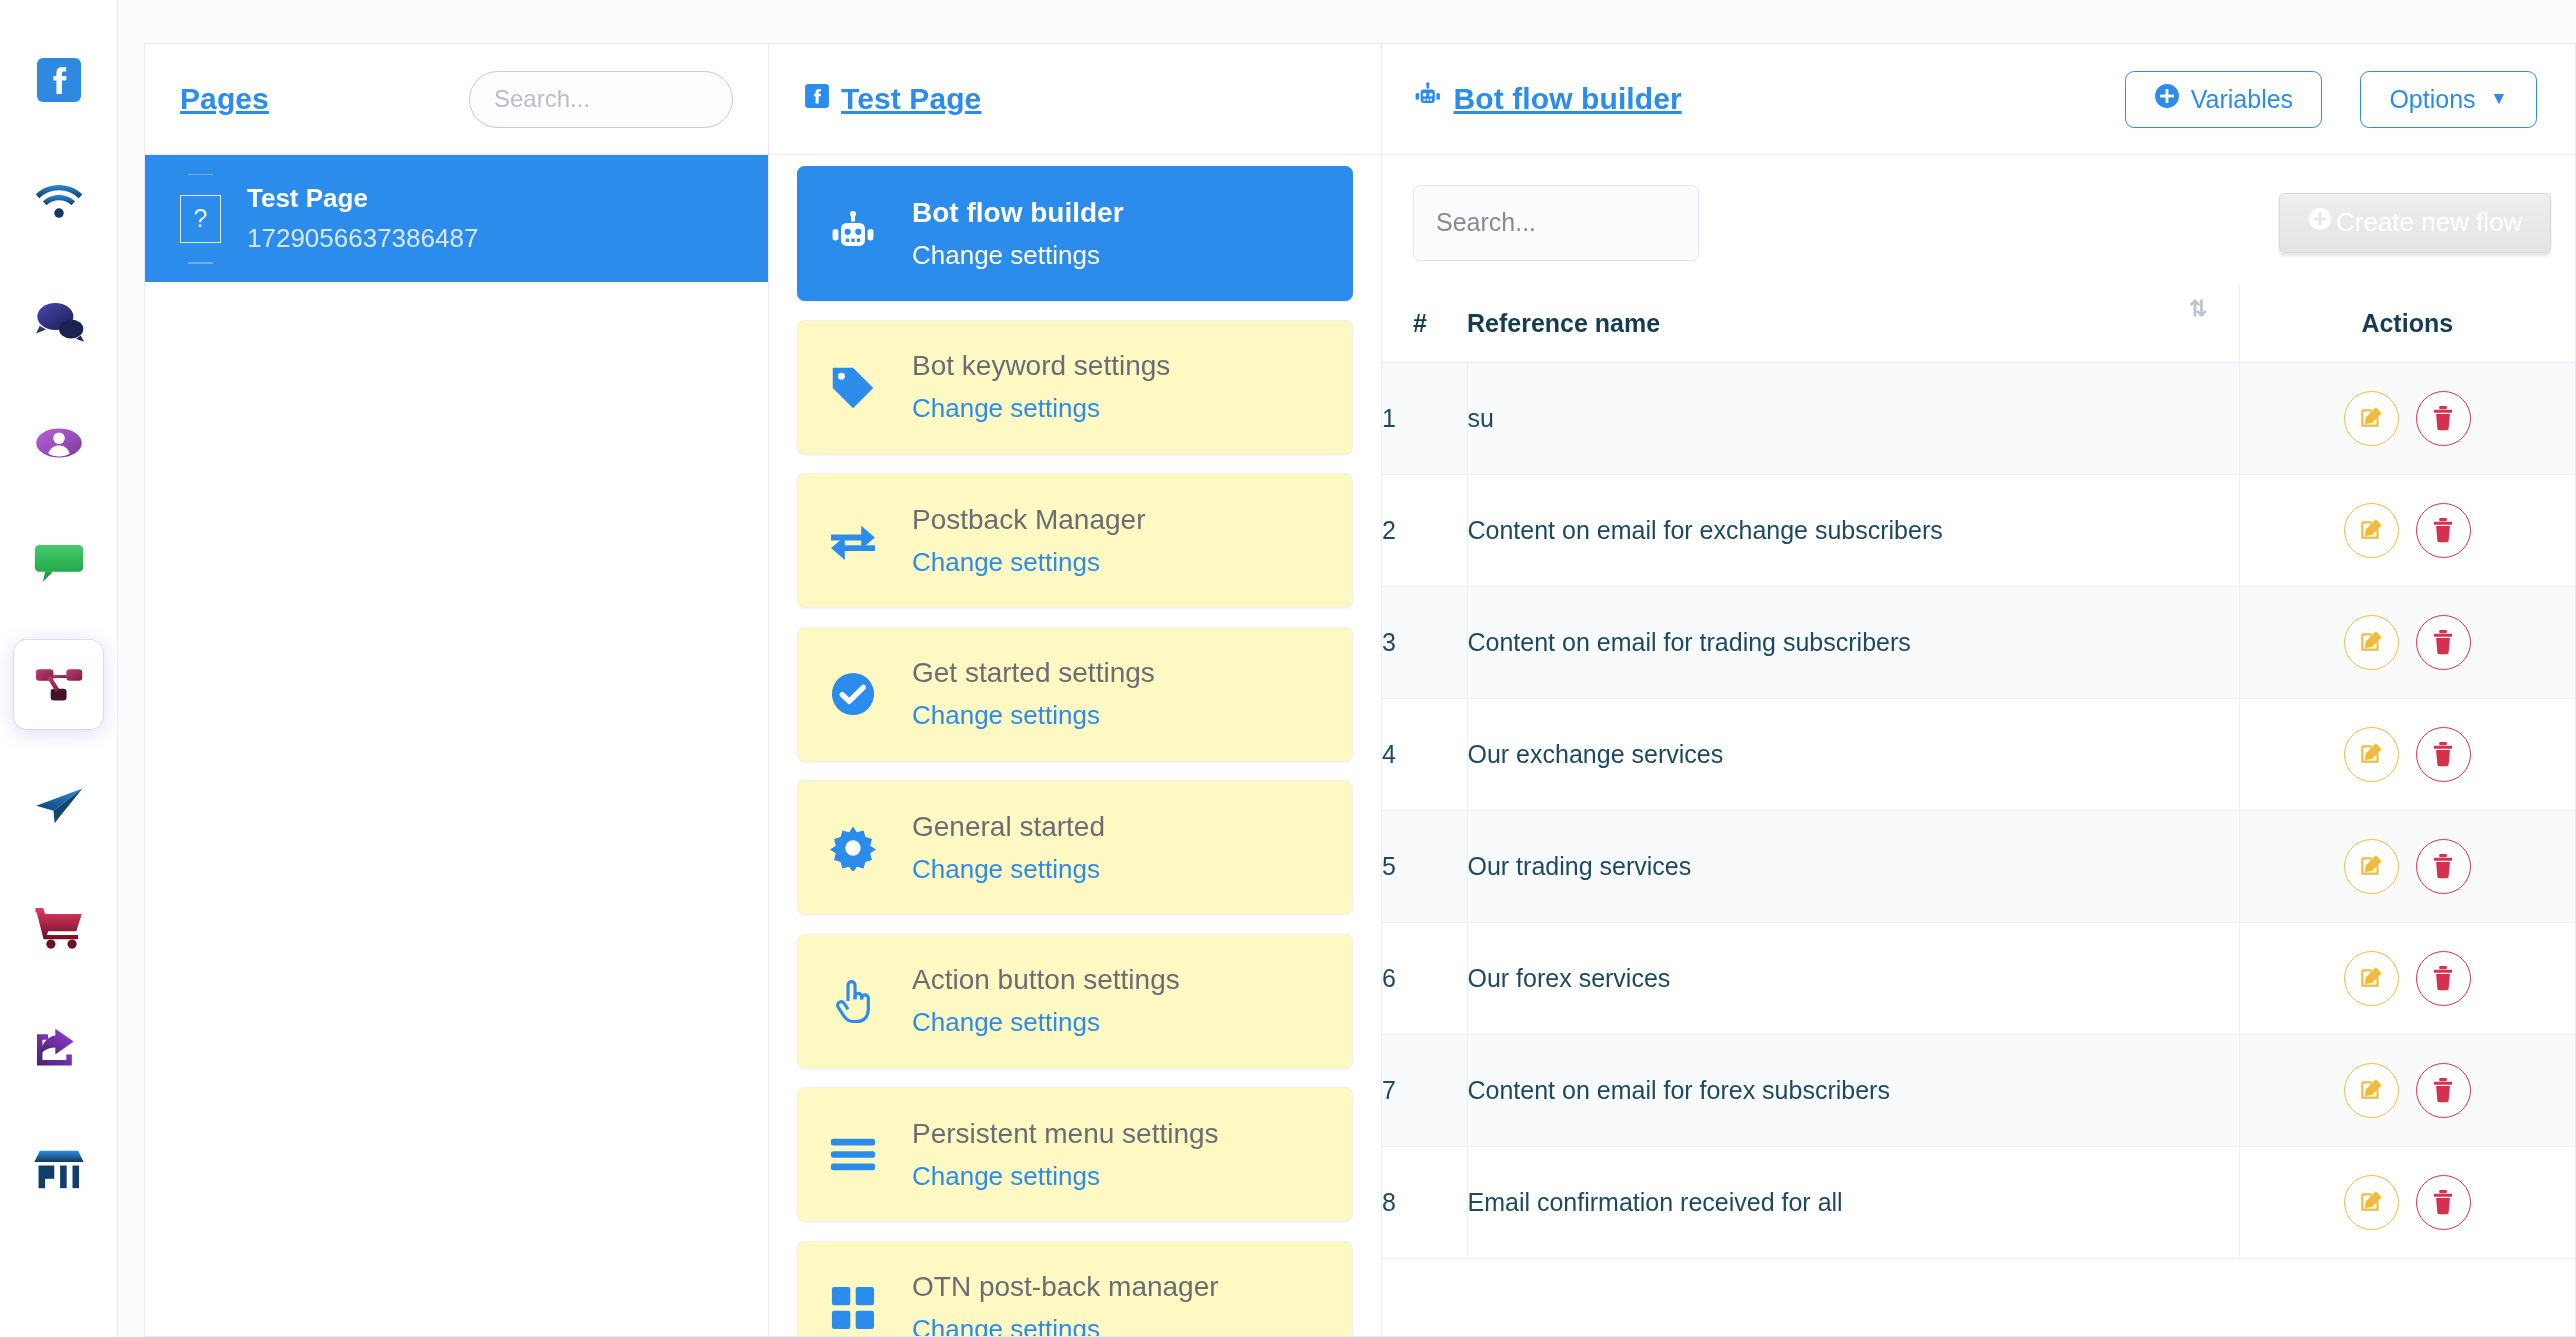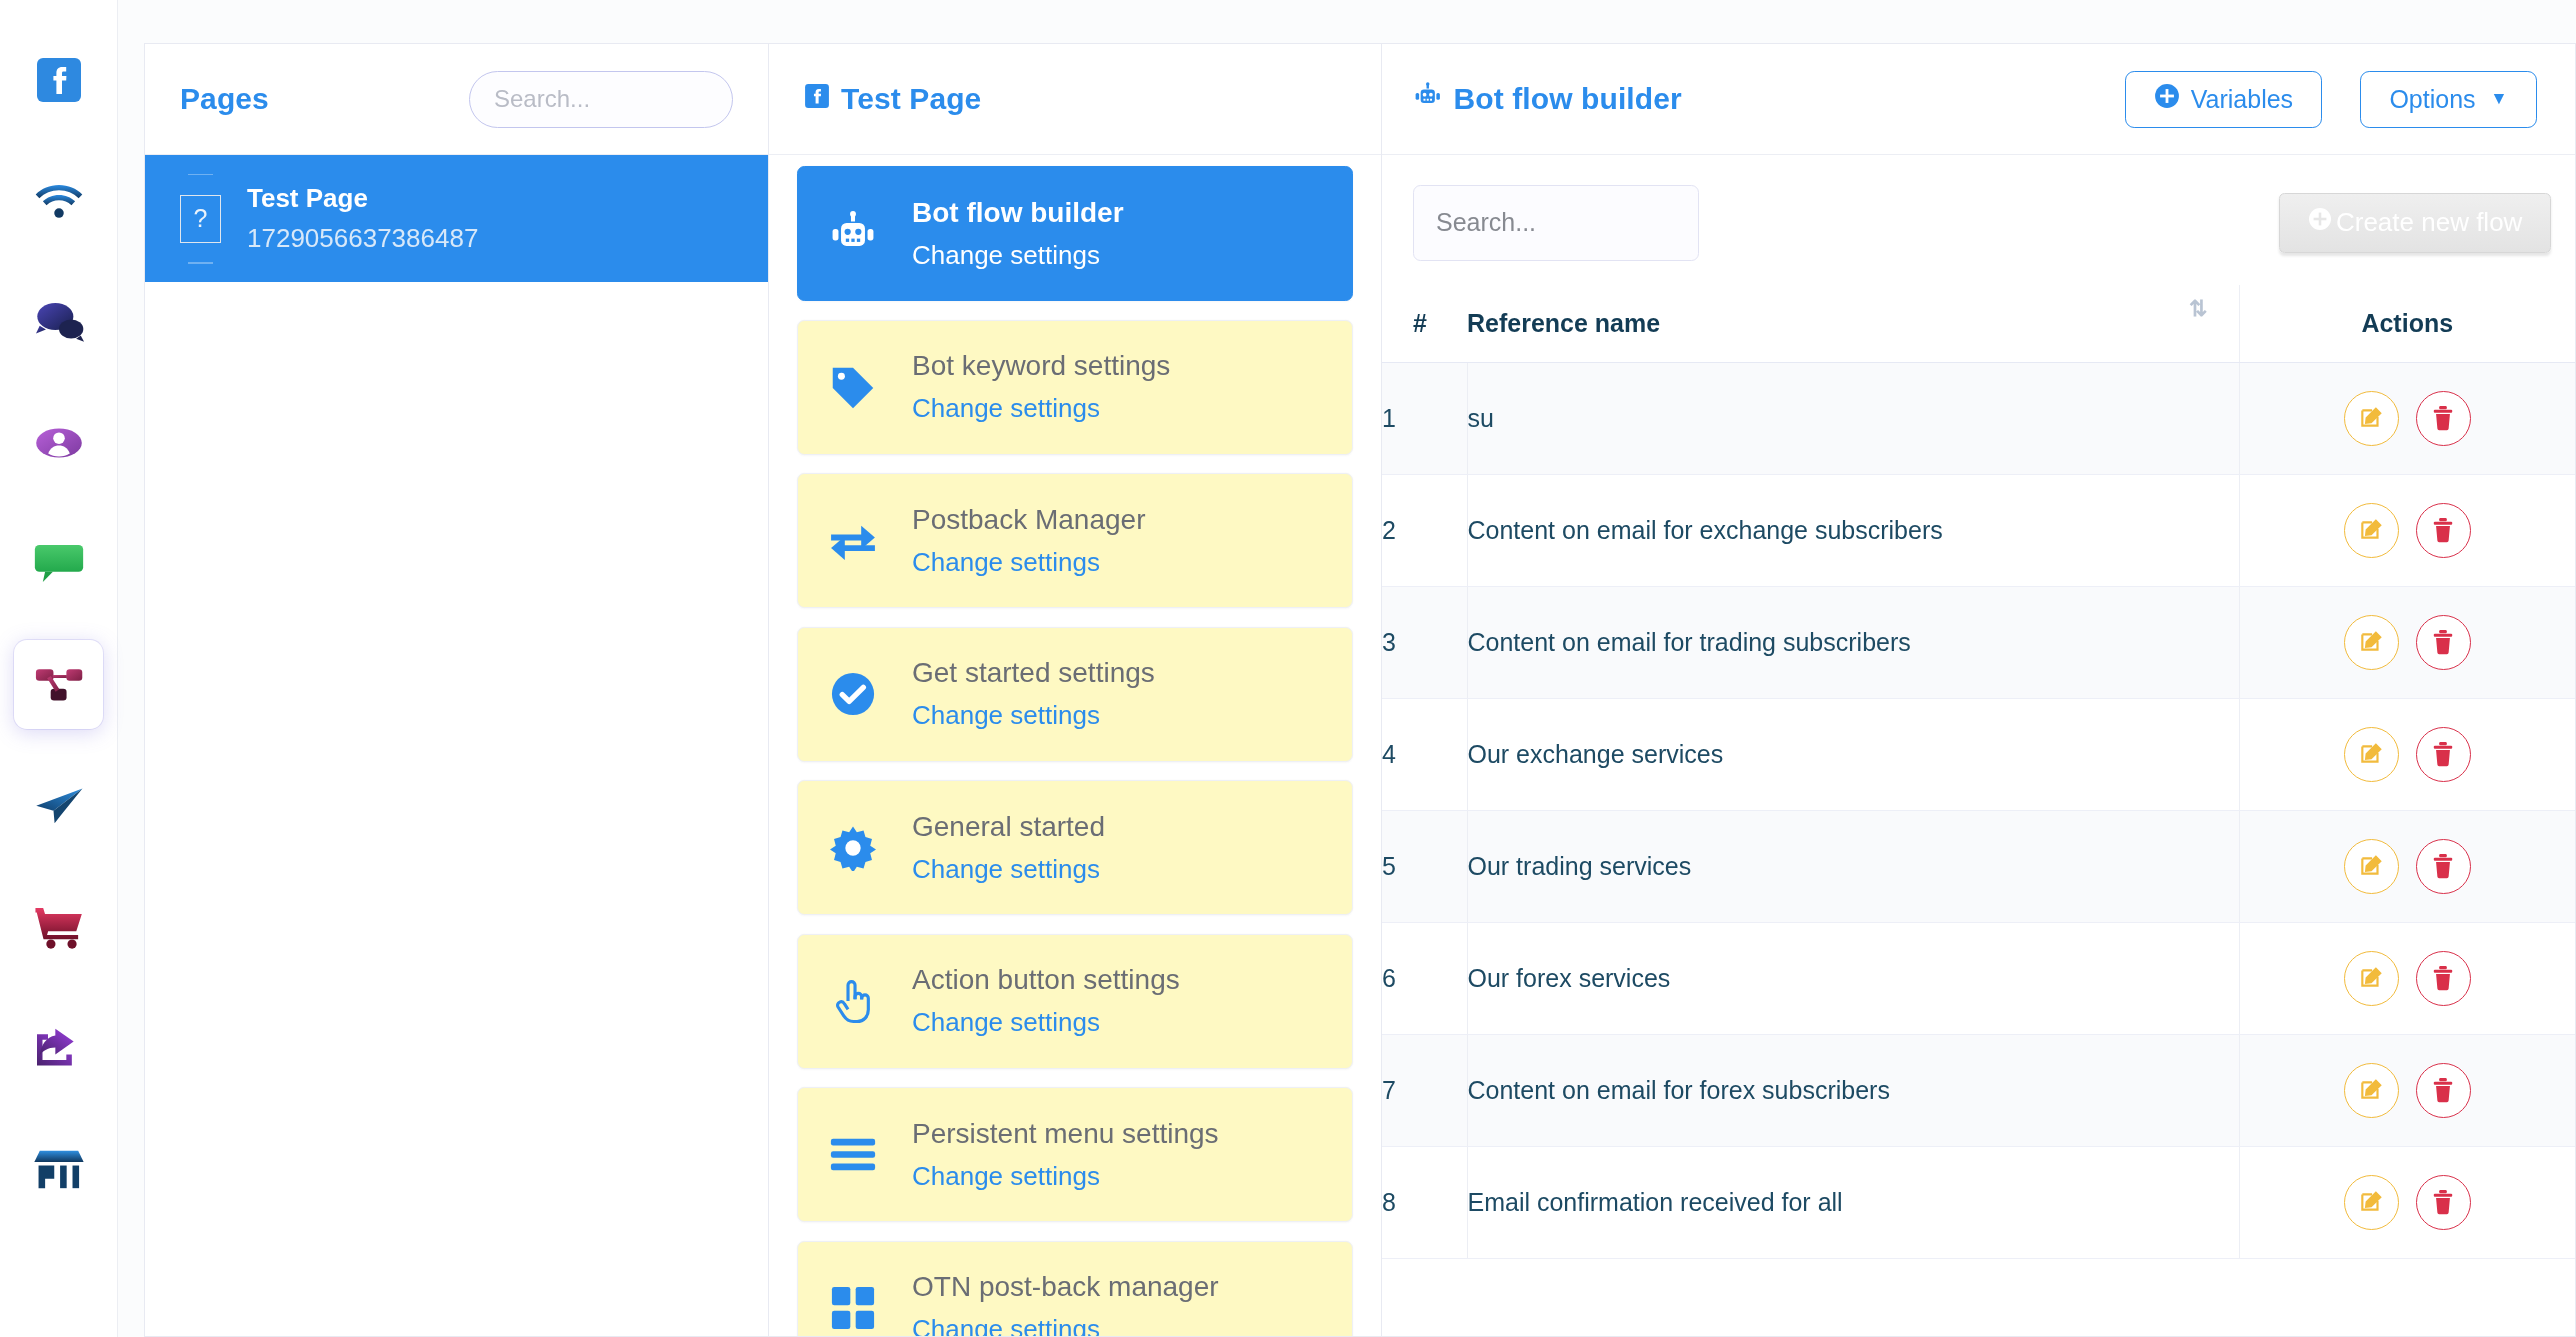--- a/index.html
+++ b/index.html
@@ -58,21 +58,21 @@
     height: 111px;
     display: flex; align-items: center;
     padding: 0 35px;
     border-bottom: 0.9px solid #eceef4;
   }
   .p-title {
     color: #2b8cec;
     font-size: 30px;
     font-weight: 700;
     letter-spacing: 0.1px;
-    display: flex; align-items: center; gap: 11px;
+    display: flex; align-items: center; gap: 11px; text-decoration: underline;
   }
   .p-title.plain { font-weight: 600; }
 
   
   .search-pill {
     margin-left: auto;
     width: 264px; height: 57px;
     border: 0.9px solid #c3c6ee;
     border-radius: 33px;
     background: #fdfdff;

